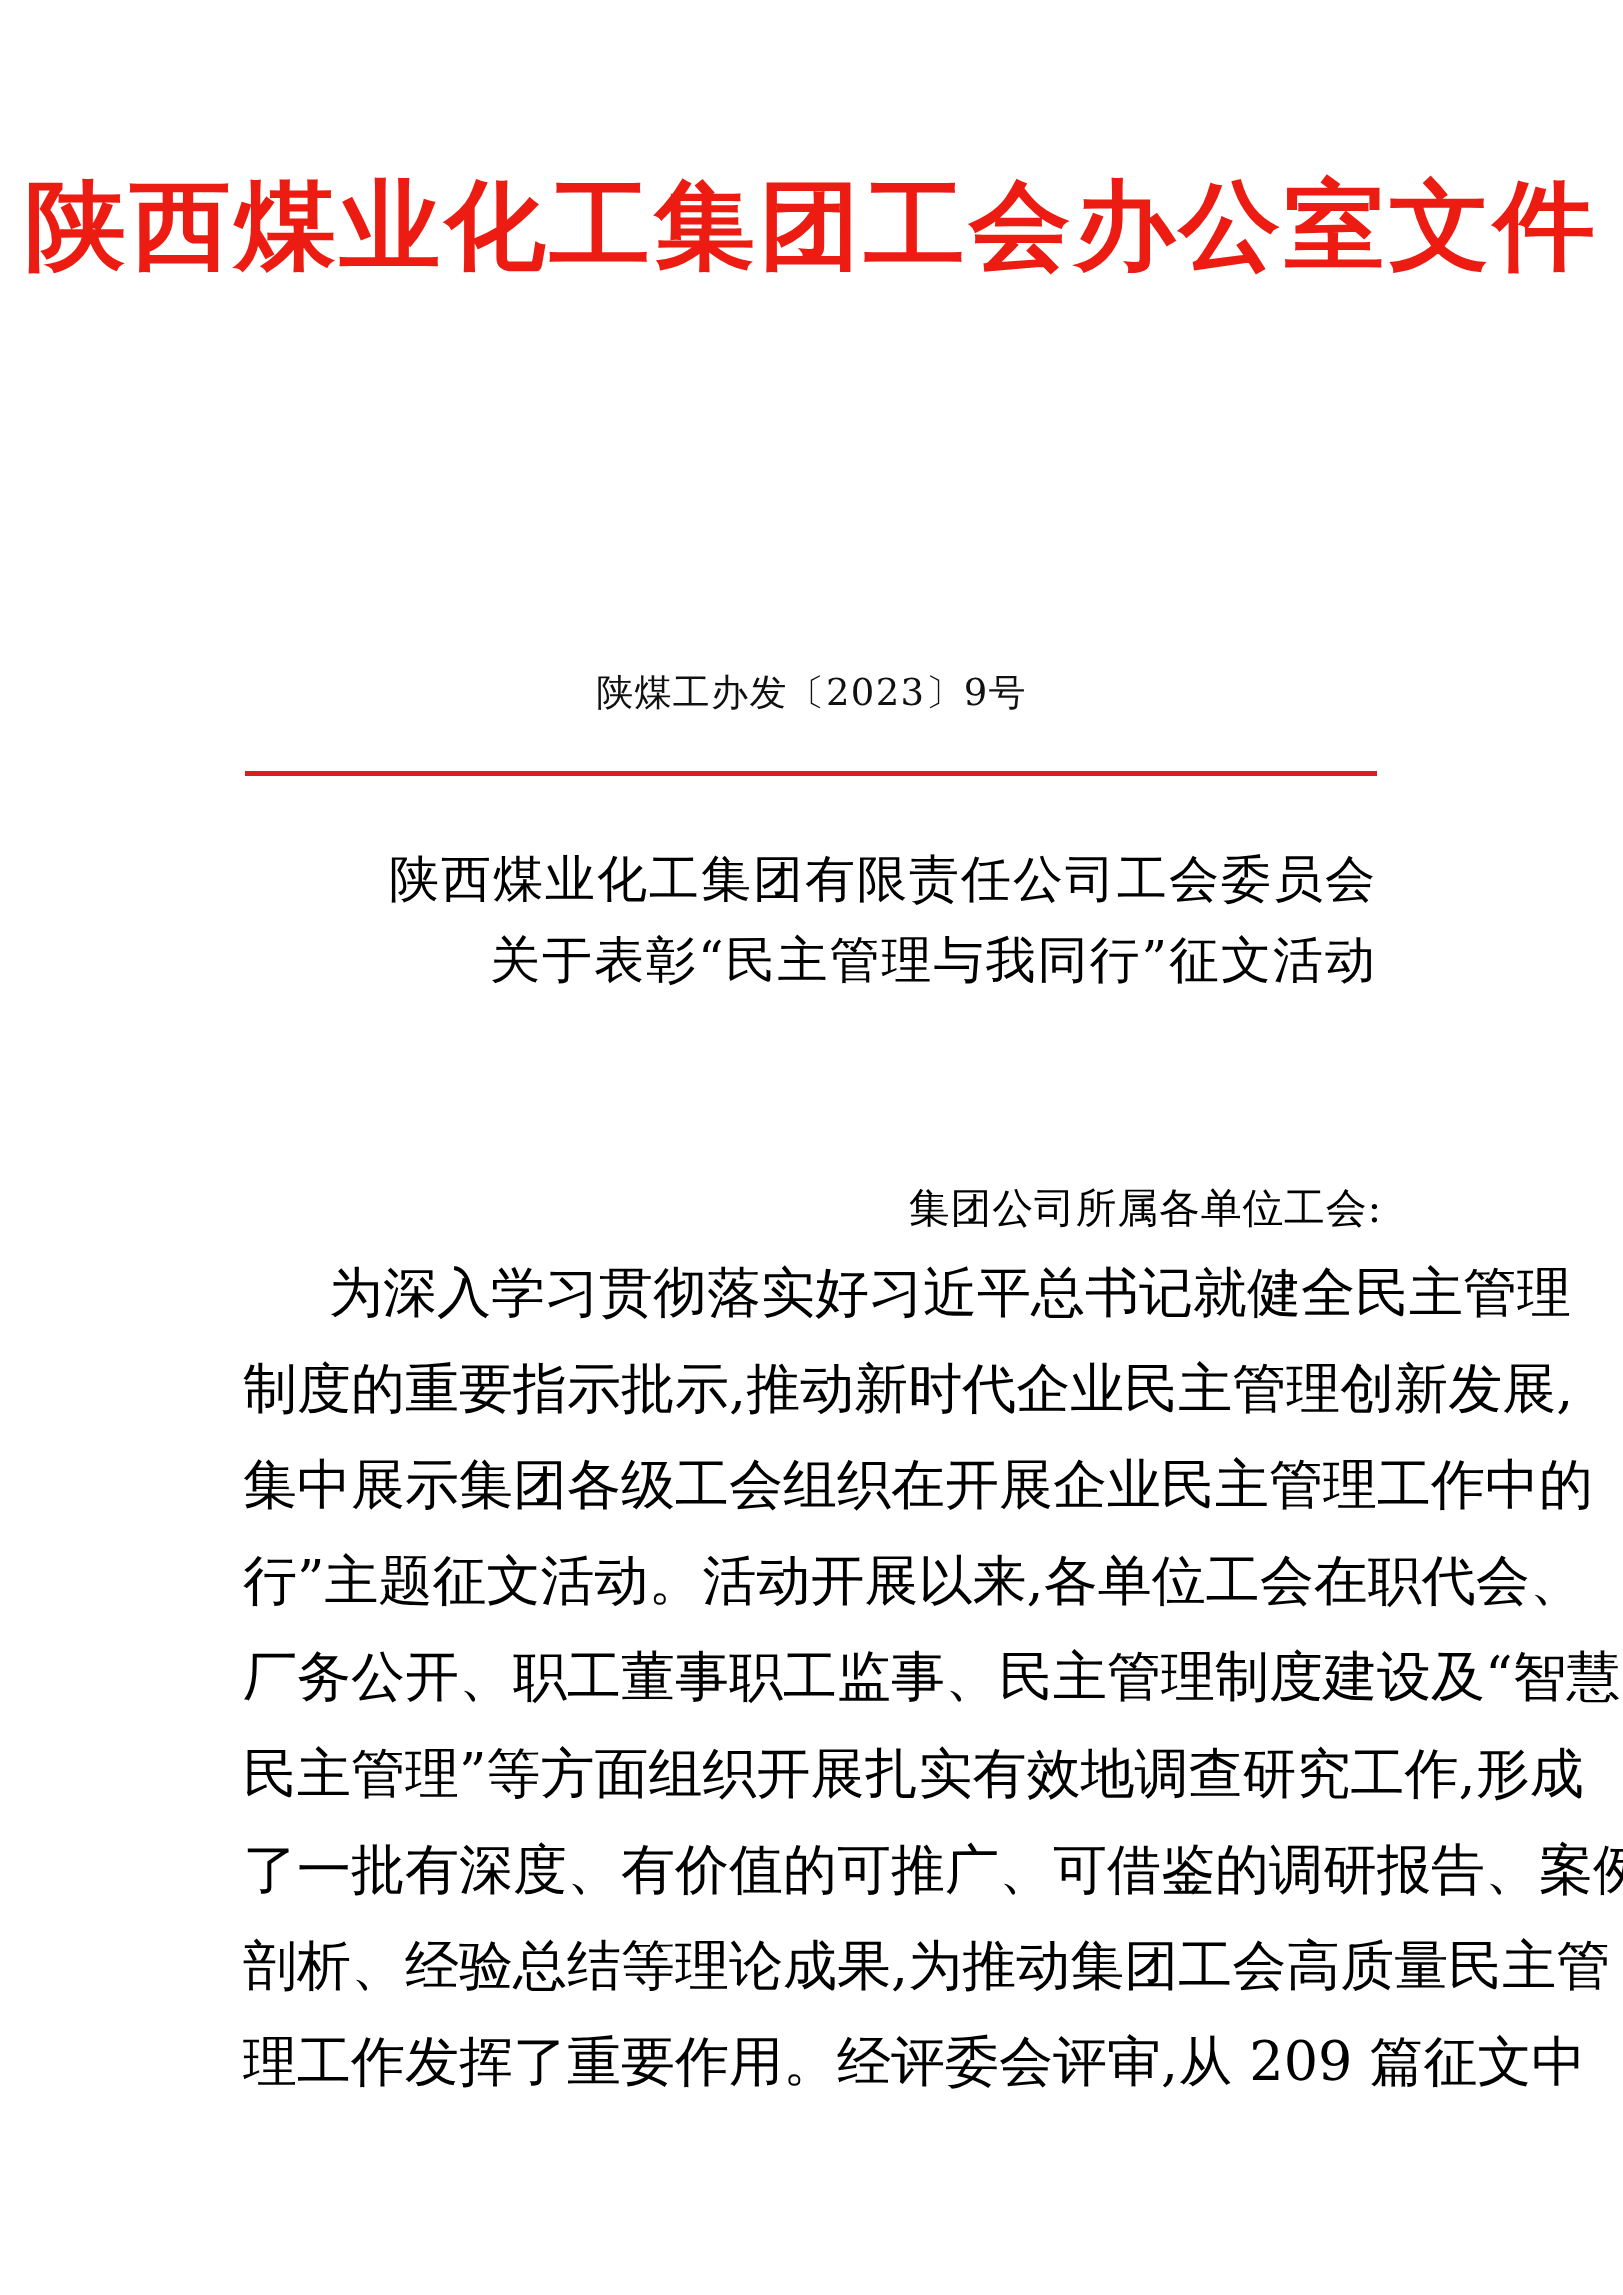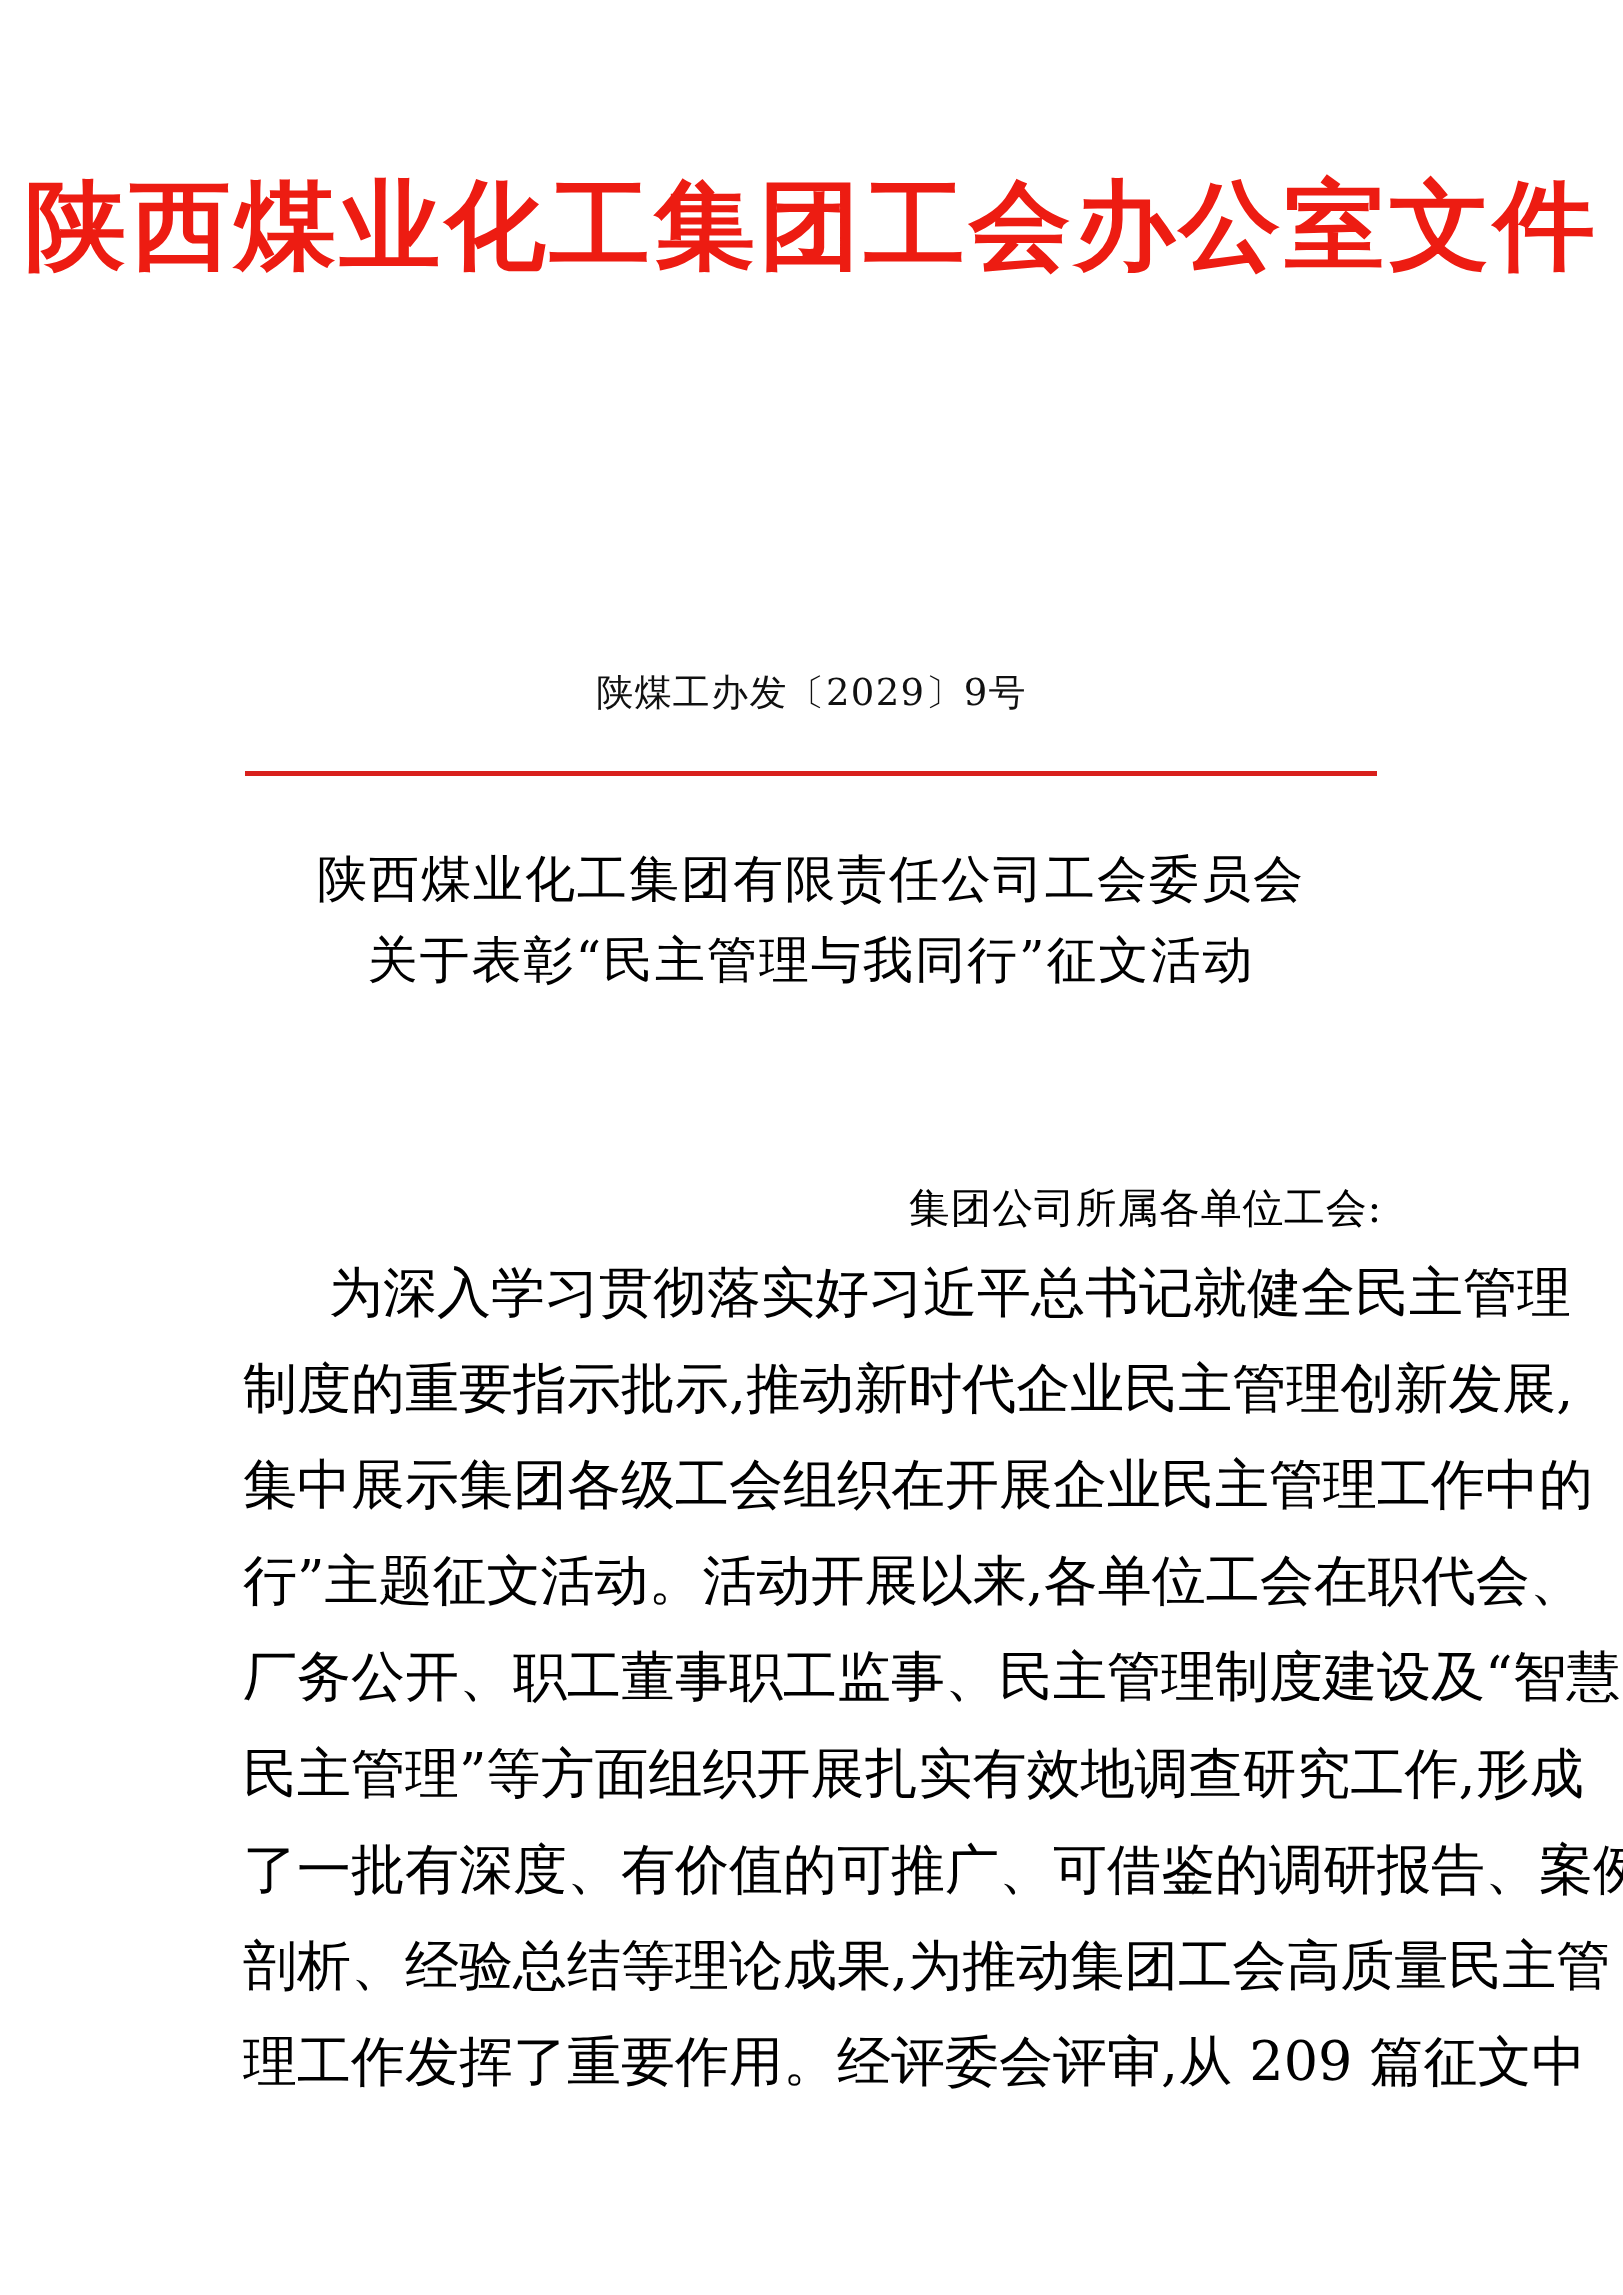--- a/index.html
+++ b/index.html
@@ -70,21 +70,21 @@
     height: 4.6px;
     background: #D8201C;
   }
 
   
   .doc-title {
     position: absolute;
     left: 245px;
     top: 839px;
     width: 1132px;
-    text-align: center;
+    text-align: right;
   }
   .doc-title-line {
     font-family: "DejaVu Serif", "Liberation Serif", serif;
     font-size: 50px;
     line-height: 1.62;
     letter-spacing: 2px;
     color: #000000;
     white-space: nowrap;
   }
 
@@ -120,21 +120,21 @@
 </head>
 <body>
 
 <div class="page">
 
   <div class="masthead">
     <div class="masthead-title" style="color: rgb(237, 28, 18);">陕西煤业化工集团工会办公室文件</div>
   </div>
 
   <div class="doc-number-row">
-    <div class="doc-number">陕煤工办发〔2029〕9号</div>
+    <div class="doc-number">陕煤工办发〔2023〕9号</div>
   </div>
 
   <div class="red-rule" style="background: rgb(216, 32, 28);"></div>
 
   <div class="doc-title">
     <div class="doc-title-line">陕西煤业化工集团有限责任公司工会委员会</div>
     <div class="doc-title-line">关于表彰“民主管理与我同行”征文活动</div>
   </div>
 
   <div class="body-block">

